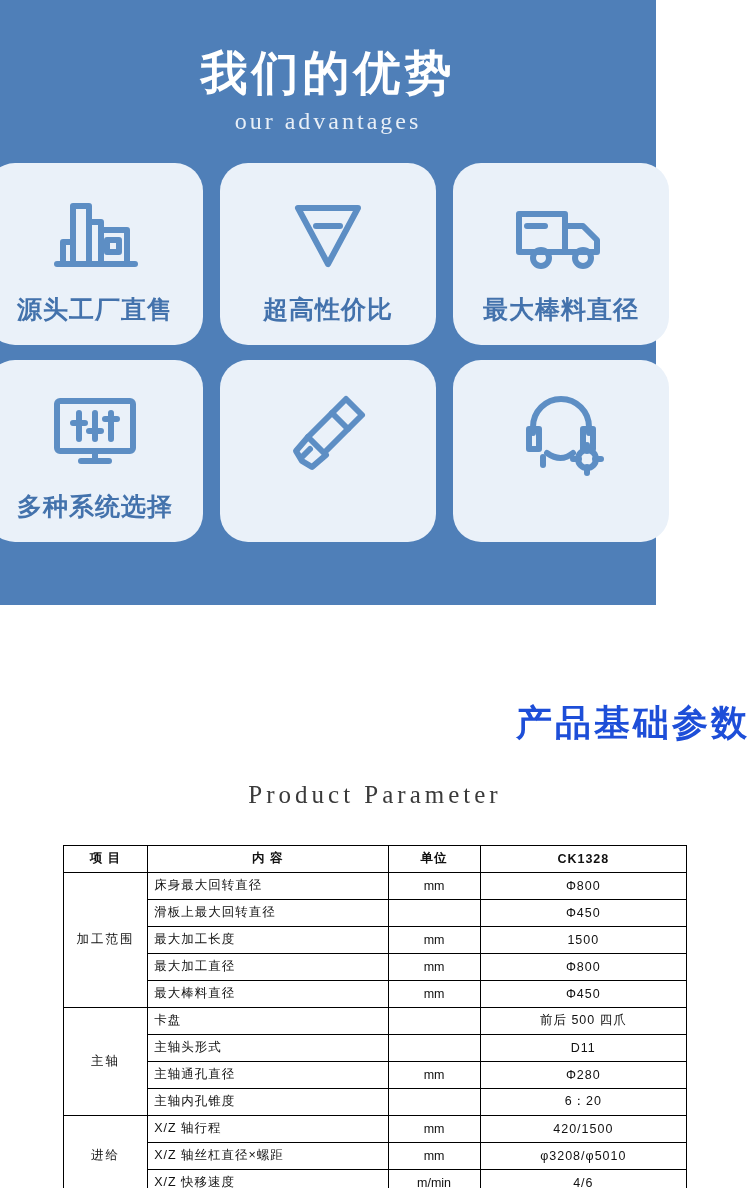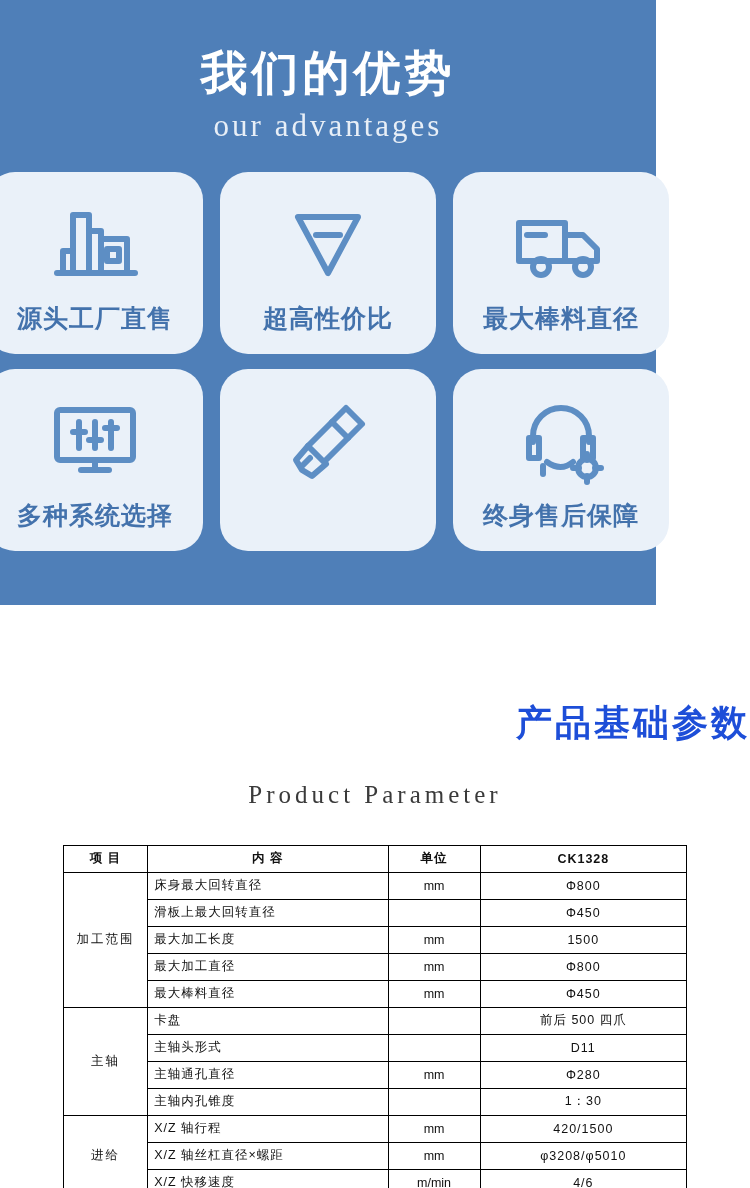--- a/index.html
+++ b/index.html
@@ -29,21 +29,21 @@
     font-size: 47px;
     font-weight: bold;
     letter-spacing: 4px;
     line-height: 62px;
     margin: 8px 0 0 0;
   }
   .adv-subtitle {
     text-align: center;
     color: #e8eff7;
     font-family: "Liberation Serif", serif;
-    font-size: 31px;
+    font-size: 24px;
     letter-spacing: 3px;
     margin-top: 4px;
   }
   .adv-grid {
     margin-top: 28px;
     display: grid;
     grid-template-columns: repeat(3, 216px);
     grid-template-rows: repeat(2, 182px);
     gap: 15px 17px;
     justify-content: center;
@@ -201,21 +201,20 @@
         <svg width="108" height="100" viewBox="0 0 108 100" fill="none" stroke="#5d8ec4" stroke-width="6" stroke-linejoin="round" stroke-linecap="round">
           <path d="M26 52 v-6 a28 28 0 0 1 56 0 v6"></path>
           <path d="M22 48 h10 v20 h-10 z"></path>
           <path d="M76 48 h10 v20 h-10 z"></path>
           <path d="M40 72 q14 10 26 0"></path>
           <path d="M36 76 v8"></path>
           <circle cx="80" cy="78" r="9"></circle>
           <path d="M80 64 v6 M80 86 v6 M66 78 h6 M88 78 h6"></path>
         </svg>
       </div>
-      <div class="adv-label">终身售后保障</div>
     </div>
 
   </div>
 </section>
 
 <section class="params">
   <h2 class="param-title">产品基础参数</h2>
   <div class="param-subtitle">Product Parameter</div>
 
   <table class="param-table">
@@ -272,21 +271,21 @@
           <td class="c-val">D11</td>
         </tr>
         <tr>
           <td class="c-item">主轴通孔直径</td>
           <td class="c-unit">mm</td>
           <td class="c-val">Φ280</td>
         </tr>
         <tr>
           <td class="c-item">主轴内孔锥度</td>
           <td class="c-unit"></td>
-          <td class="c-val">1：30</td>
+          <td class="c-val">6：20</td>
         </tr>
         <tr>
           <td class="c-group" rowspan="3">进给</td>
           <td class="c-item">X/Z 轴行程</td>
           <td class="c-unit">mm</td>
           <td class="c-val">420/1500</td>
         </tr>
         <tr>
           <td class="c-item">X/Z 轴丝杠直径×螺距</td>
           <td class="c-unit">mm</td>

